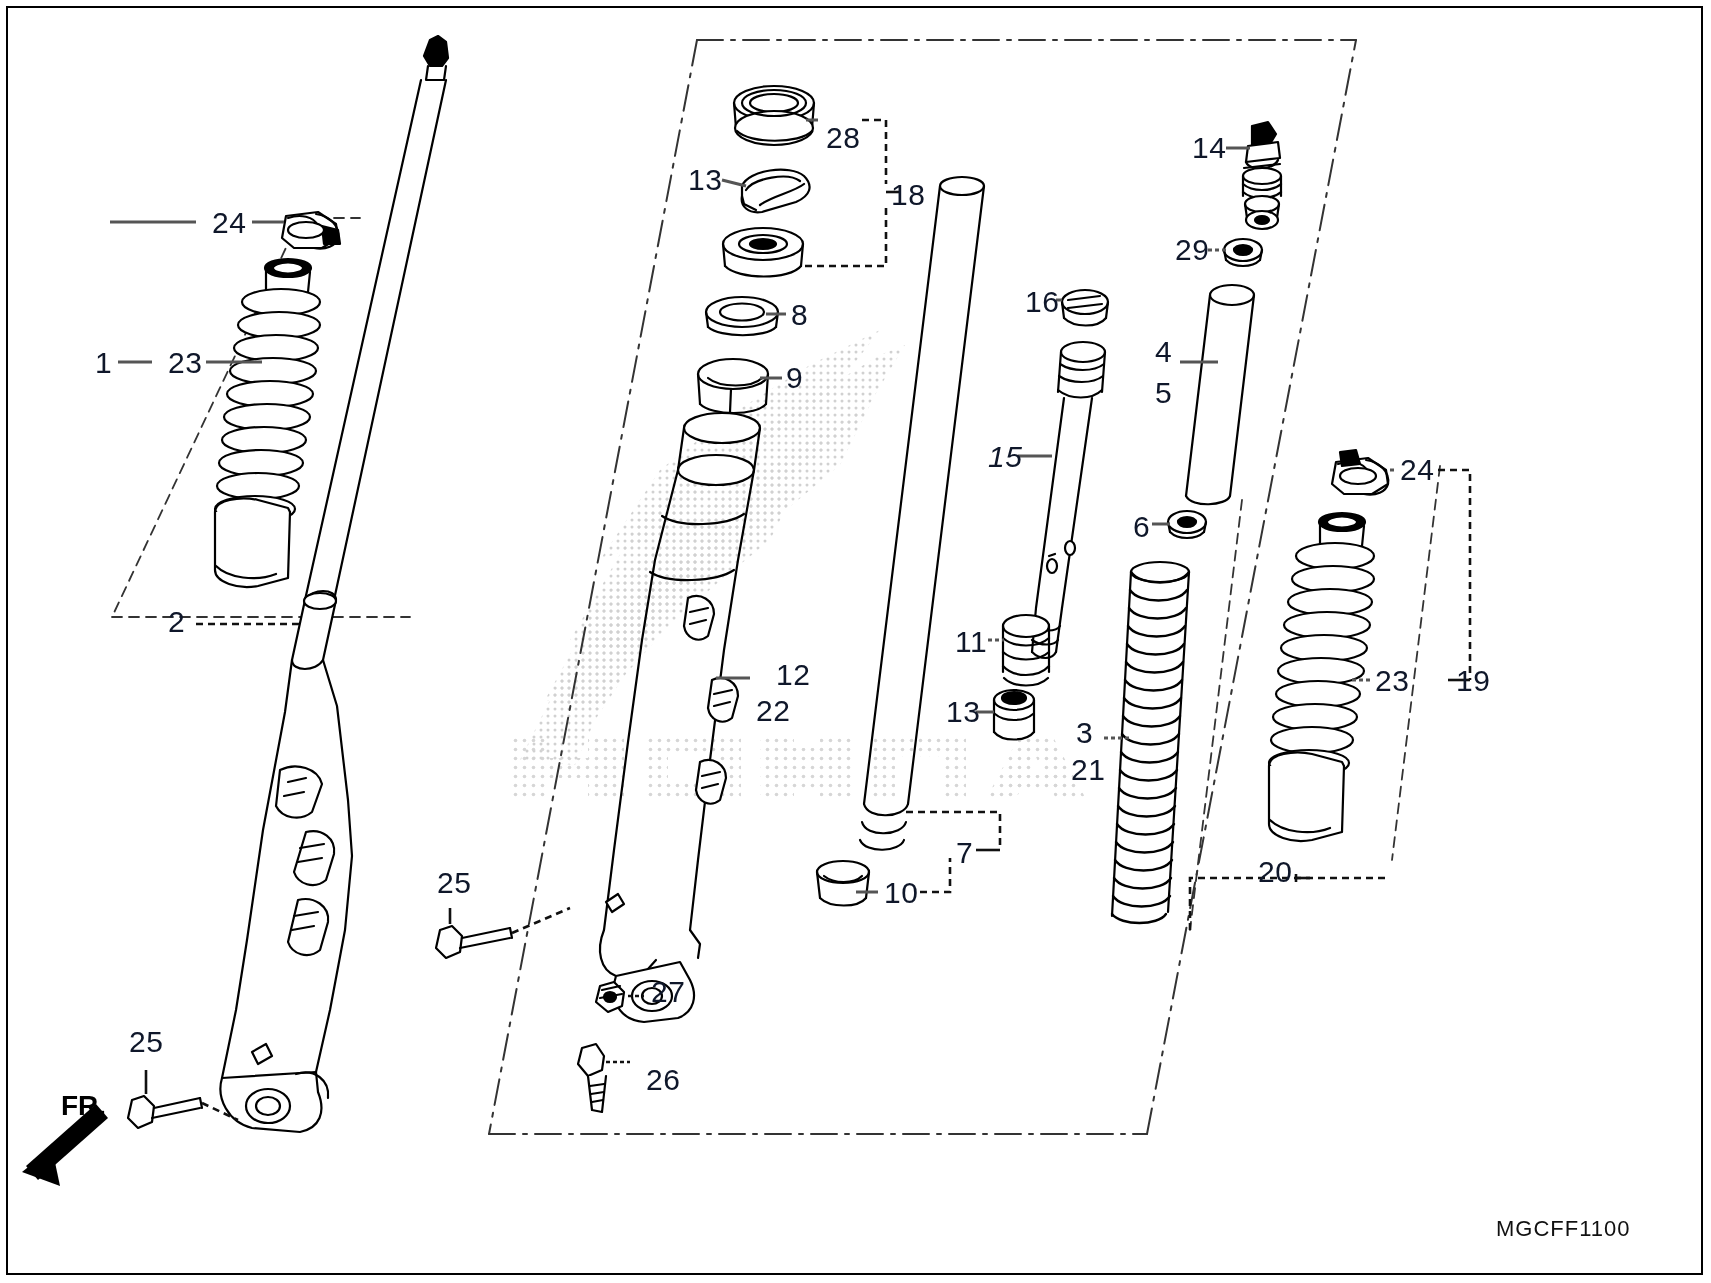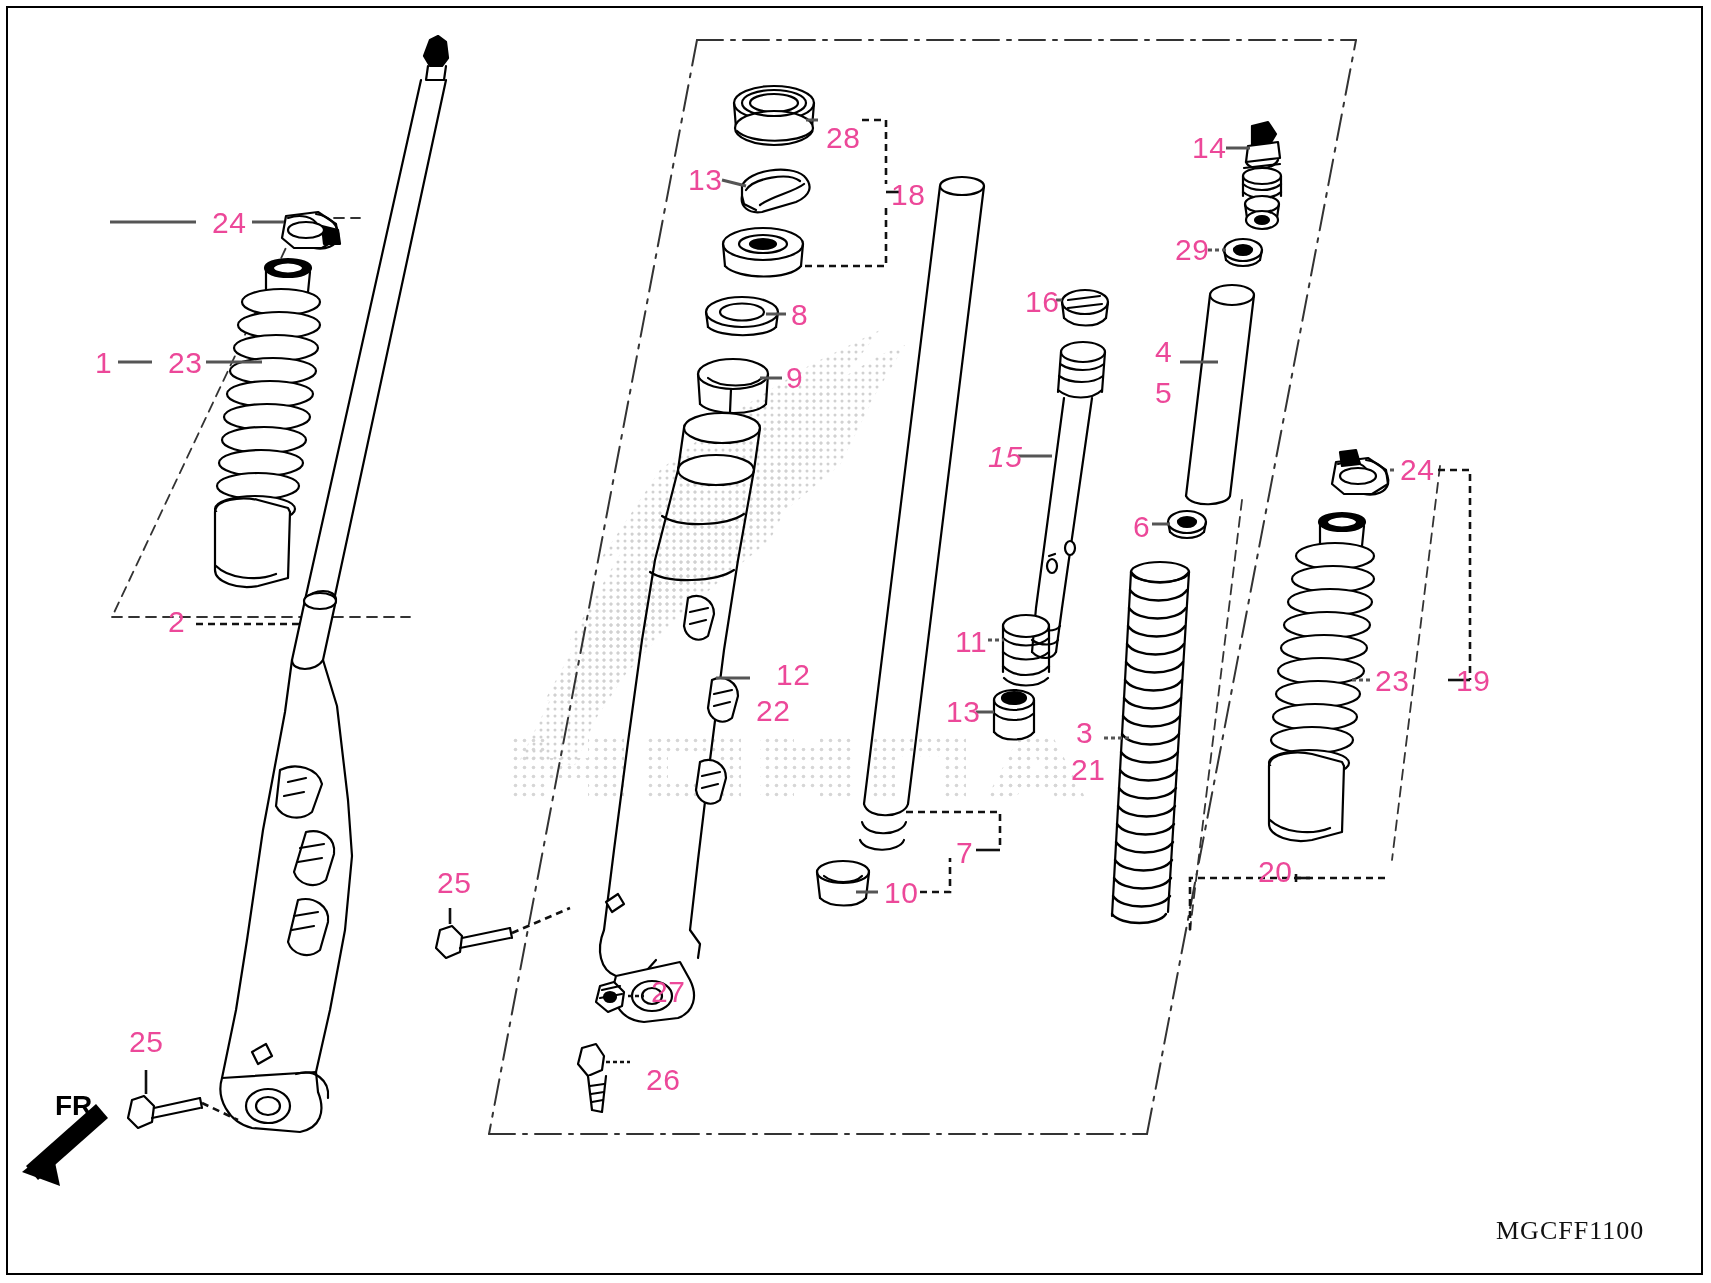--- a/index.html
+++ b/index.html
@@ -17,29 +17,29 @@
     width:1697px; height:1269px;
     border:2px solid #000;
     box-sizing:border-box;
   }
   svg.layer{position:absolute;left:0;top:0;width:1711px;height:1283px;}
   .lbl{
     position:absolute;
     font-family:"Liberation Sans",sans-serif;
     font-size:30px;
     font-weight:400;
-    color:#ec4899;
+    color:#0f172a;
     letter-spacing:0.5px;
     white-space:nowrap;
     line-height:1;
   }
   .code{
     position:absolute;
-    font-family:Liberation Serif, serif;
-    font-size:26px;
+    font-family:Liberation Sans, sans-serif;
+    font-size:22px;
     color:#111;
     letter-spacing:1px;
     white-space:nowrap;
   }
   .frtxt{
     position:absolute;
     font-family:"Liberation Sans",sans-serif;
     font-size:28px;
     font-weight:bold;
     color:#000;
@@ -566,17 +566,17 @@
       <div class="lbl" style="left: 1155px; top: 337px;">4</div>
       <div class="lbl" style="left: 1155px; top: 378px;">5</div>
       <div class="lbl" style="left: 1076px; top: 718px;">3</div>
       <div class="lbl" style="left: 1071px; top: 755px;">21</div>
       <div class="lbl" style="left: 1400px; top: 455px;">24</div>
       <div class="lbl" style="left: 1375px; top: 666px;">23</div>
       <div class="lbl" style="left: 1456px; top: 666px; text-align: center;">19</div>
       <div class="lbl" style="left: 1258px; top: 857px;">20</div>
     </div>
 
-  <div class="frtxt" style="left:55px; top:1090px;">FR.</div>
+  <div class="frtxt" style="left:61px; top:1090px;">FR.</div>
 
   <div class="code" style="left:1496px; top:1216px;">MGCFF1100</div>
 
 </div>
 
 </body></html>

